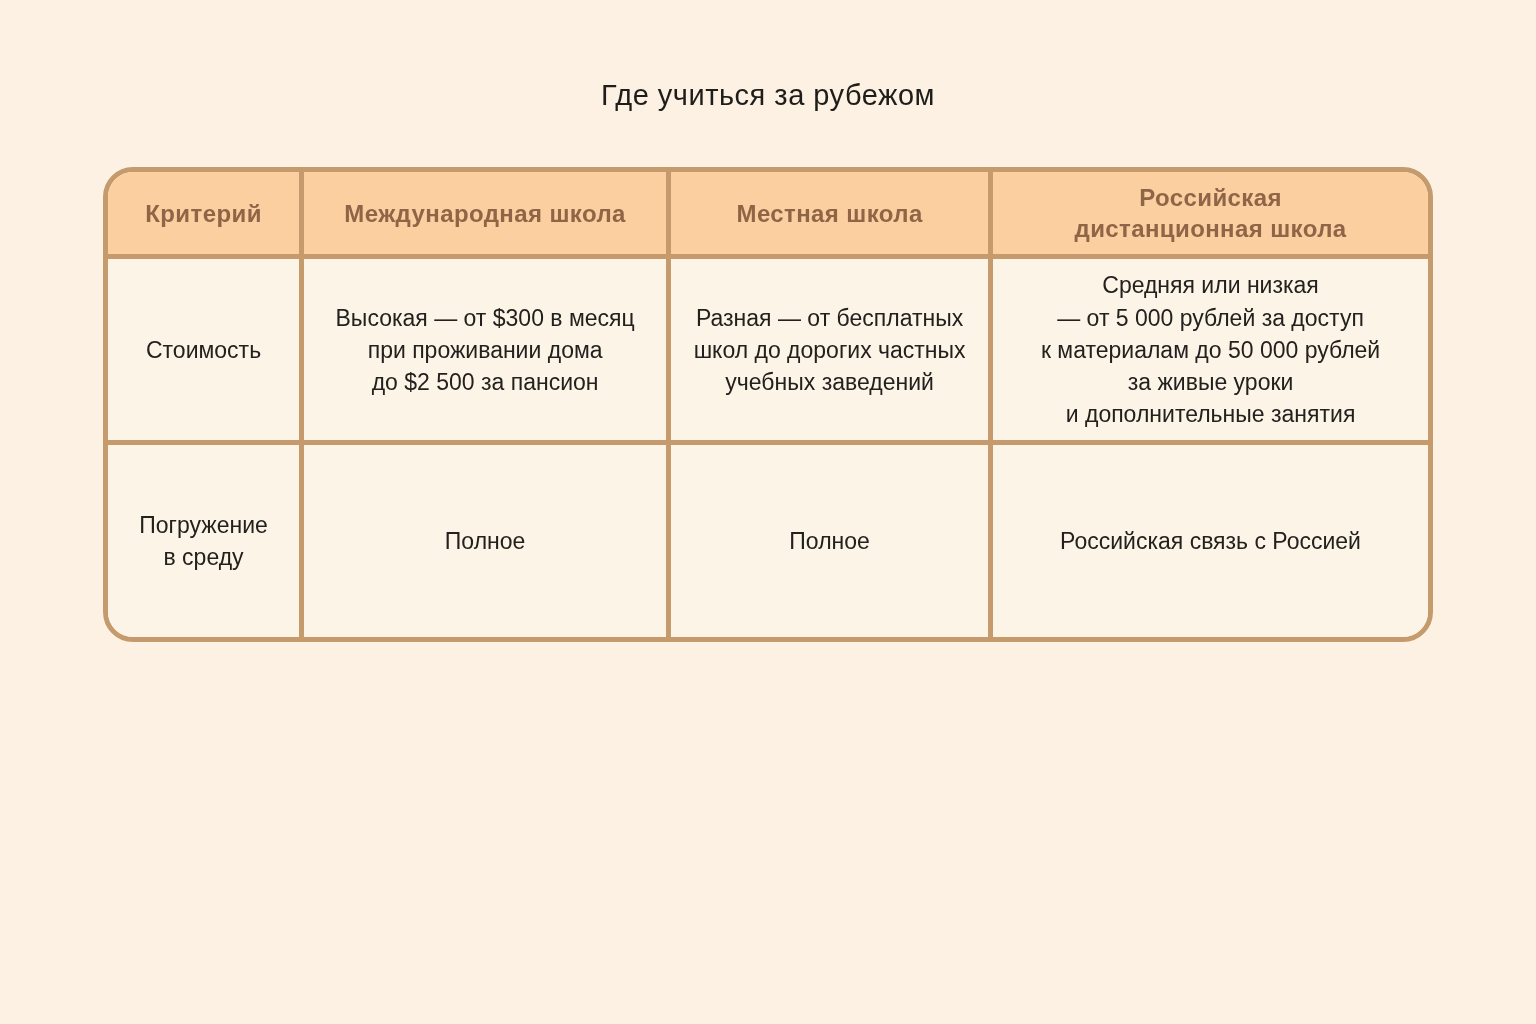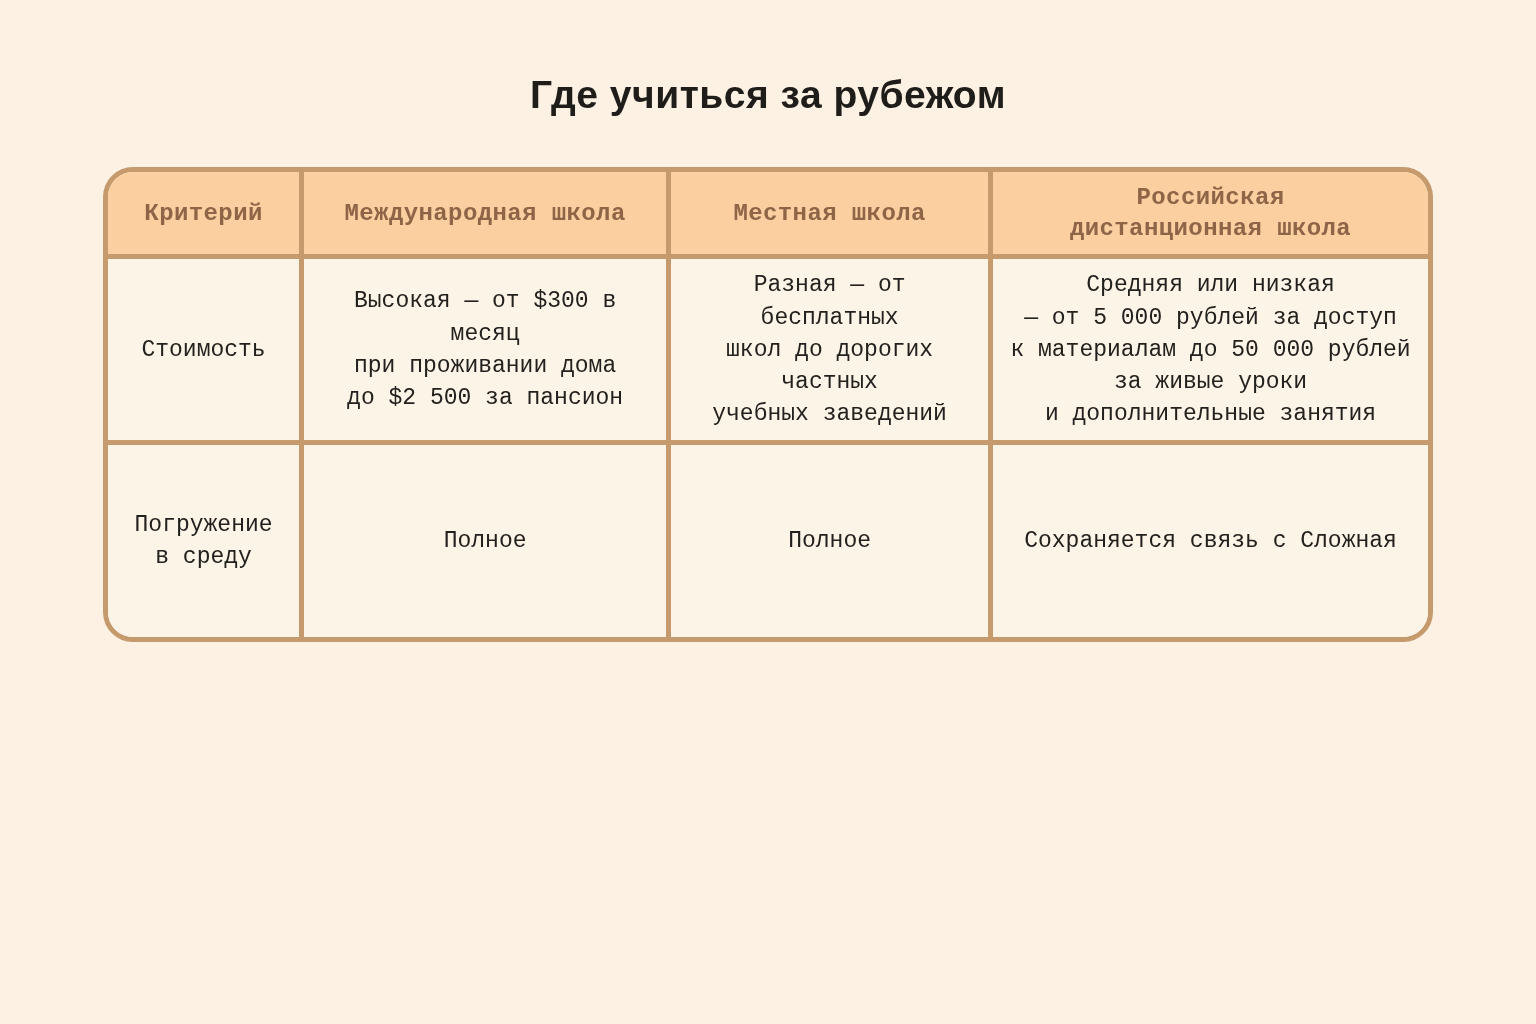--- a/index.html
+++ b/index.html
@@ -24,40 +24,39 @@
   }
   .canvas {
     width: 1536px;
     height: 1024px;
     padding-top: 70px;
     overflow: hidden;
   }
   .title {
     margin: 0 0 47px 0;
     text-align: center;
-    font-size: 39px;
+    font-size: 29px;
     line-height: 50px;
-    font-weight: 700;
+    font-weight: 400;
     letter-spacing: 0.5px;
     color: #1f1d1a;
   }
   .table-wrap {
     width: 1330px;
     margin: 0 auto;
     border: 5px solid var(--border, #c59a6d);
     border-radius: 30px;
     overflow: hidden;
     background: var(--cell_bg, #fdf4e8);
   }
   table {
     border-collapse: collapse;
     table-layout: fixed;
     width: calc(100% + 10px);
     margin: -5px;
-    font-family: Liberation Mono, monospace;
   }
   th, td {
     border: 5px solid var(--border, #c59a6d);
     text-align: center;
     vertical-align: middle;
     white-space: pre-line;
     padding: 10px 14px;
   }
   thead th {
     background: var(--header_bg, #fbcf9f);
@@ -122,19 +121,19 @@
 — от 5 000 рублей за доступ
 к материалам до 50 000 рублей
 за живые уроки
 и дополнительные занятия</td>
         </tr>
         <tr>
           <th>Погружение
 в среду</th>
           <td>Полное</td>
           <td>Полное</td>
-          <td>Сохраняется связь с Сложная</td>
+          <td>Российская связь с Россией</td>
         </tr>
       </tbody>
     </table>
   </div>
 
 </div>
 
 </body></html>

